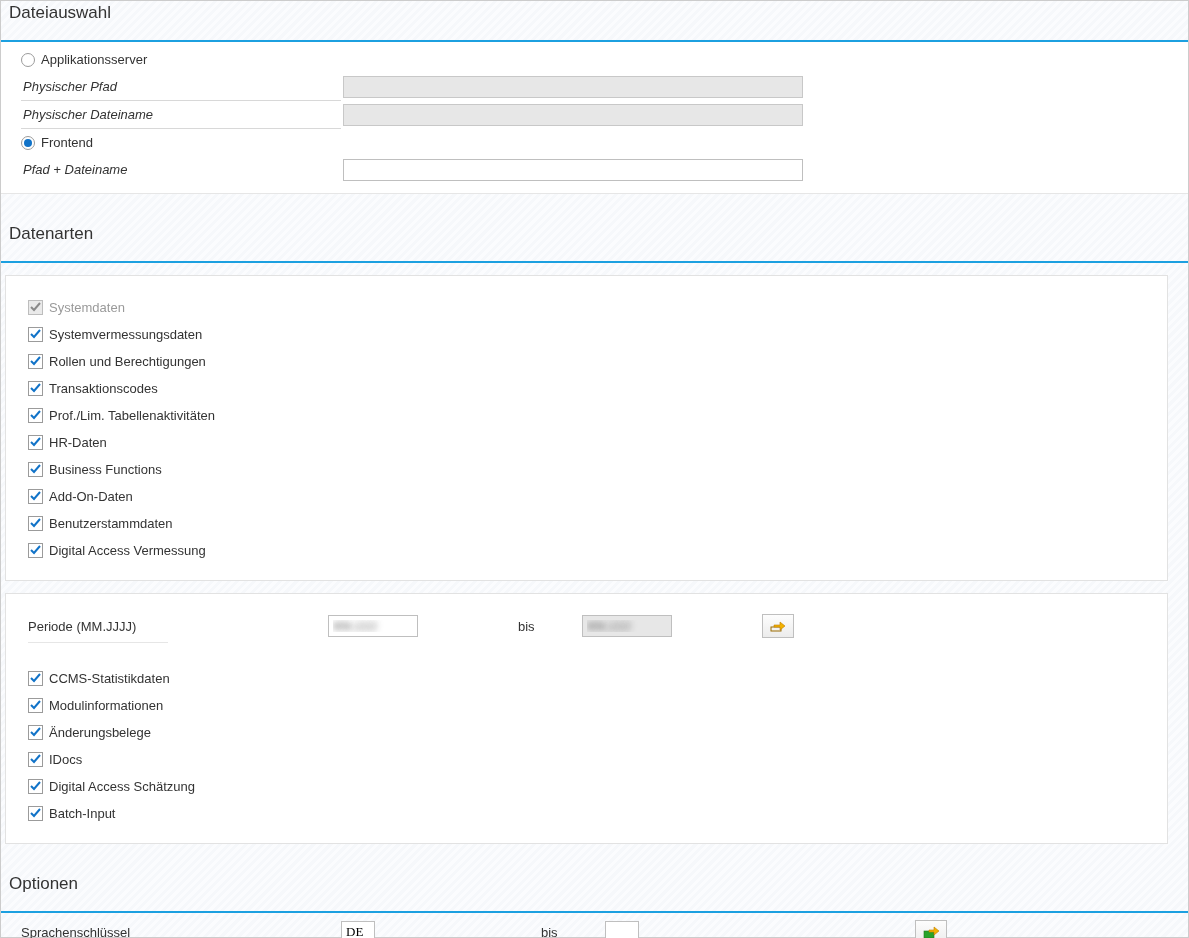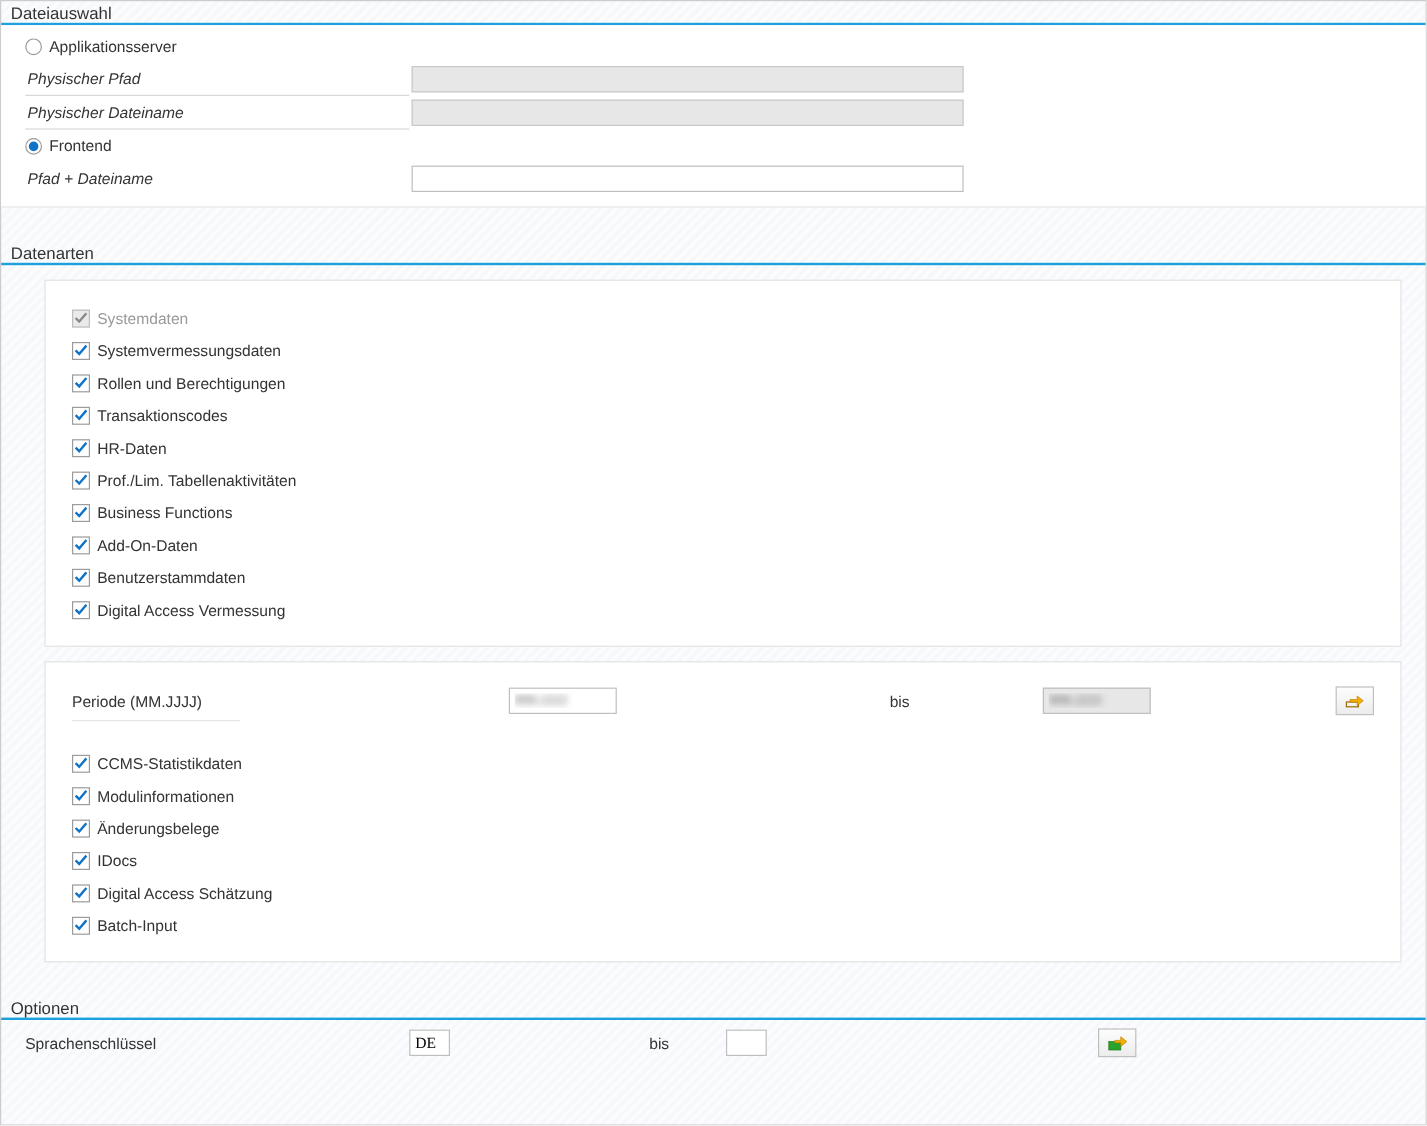--- a/index.html
+++ b/index.html
@@ -22,22 +22,22 @@
       repeating-linear-gradient(
         135deg,
         #f6f8fb 0px,
         #f6f8fb 3px,
         #fbfcfe 3px,
         #fbfcfe 6px
       );
   }
 
   .section-header {
-    padding: 2px 8px 0 8px;
-    font-size: 14px;
+    padding: 2px 8px 17px 8px;
+    font-size: 17px;
     color: #333;
     background: transparent;
   }
   .section-rule {
     height: 0;
     border: none;
     border-top: 2px solid #1ca0e0;
     margin: 0;
   }
 
@@ -98,21 +98,21 @@
     width: 8px; height: 8px;
     border-radius: 50%;
     background: #1173c8;
   }
 
   .gap-strip {
     height: 28px;
   }
 
   .panel {
-    margin: 12px 20px 0 36px;
+    margin: 12px 20px 0 4px;
     background: #ffffff;
     border: 1px solid #e2e2e2;
     padding: 18px 22px 16px 22px;
   }
 
   .check-row {
     display: flex;
     align-items: center;
     height: 27px;
   }
@@ -131,21 +131,20 @@
     background: #eaeaea;
     border-color: #bdbdbd;
   }
   .check-tick svg { display: block; }
   .check-label.disabled { color: #9a9a9a; }
 
   .periode-row {
     display: flex;
     align-items: center;
     height: 28px;
-    justify-content: space-between;
   }
   .periode-label   { width: 300px; }
   .periode-input   { width: 90px; height: 22px; box-sizing: border-box;
                      border: 1px solid #bfbfbf; background: #fff;
                      font-family: inherit; font-size: 11px; padding: 0 4px;
                      color: transparent; text-shadow: 0 0 6px rgba(80,80,80,0.9); }
   .periode-input.disabled { background: #e7e7e7; }
   .bis-label { width: 64px; text-align: left; }
 
   .range-btn {
@@ -282,31 +281,31 @@
         <span class="check-label">Transaktionscodes</span>
       </div>
       <div class="check-row">
         <span class="check-box">
           <span class="check-tick">
             <svg width="11" height="11" viewBox="0 0 11 11">
               <path d="M1 5 L4 8 L10 1" fill="none" stroke="#1173c8" stroke-width="2"></path>
             </svg>
           </span>
         </span>
+        <span class="check-label">Prof./Lim. Tabellenaktivitäten</span>
+      </div>
+      <div class="check-row">
+        <span class="check-box">
+          <span class="check-tick">
+            <svg width="11" height="11" viewBox="0 0 11 11">
+              <path d="M1 5 L4 8 L10 1" fill="none" stroke="#1173c8" stroke-width="2"></path>
+            </svg>
+          </span>
+        </span>
         <span class="check-label">HR-Daten</span>
-      </div>
-      <div class="check-row">
-        <span class="check-box">
-          <span class="check-tick">
-            <svg width="11" height="11" viewBox="0 0 11 11">
-              <path d="M1 5 L4 8 L10 1" fill="none" stroke="#1173c8" stroke-width="2"></path>
-            </svg>
-          </span>
-        </span>
-        <span class="check-label">Prof./Lim. Tabellenaktivitäten</span>
       </div>
       <div class="check-row">
         <span class="check-box">
           <span class="check-tick">
             <svg width="11" height="11" viewBox="0 0 11 11">
               <path d="M1 5 L4 8 L10 1" fill="none" stroke="#1173c8" stroke-width="2"></path>
             </svg>
           </span>
         </span>
         <span class="check-label">Business Functions</span>

